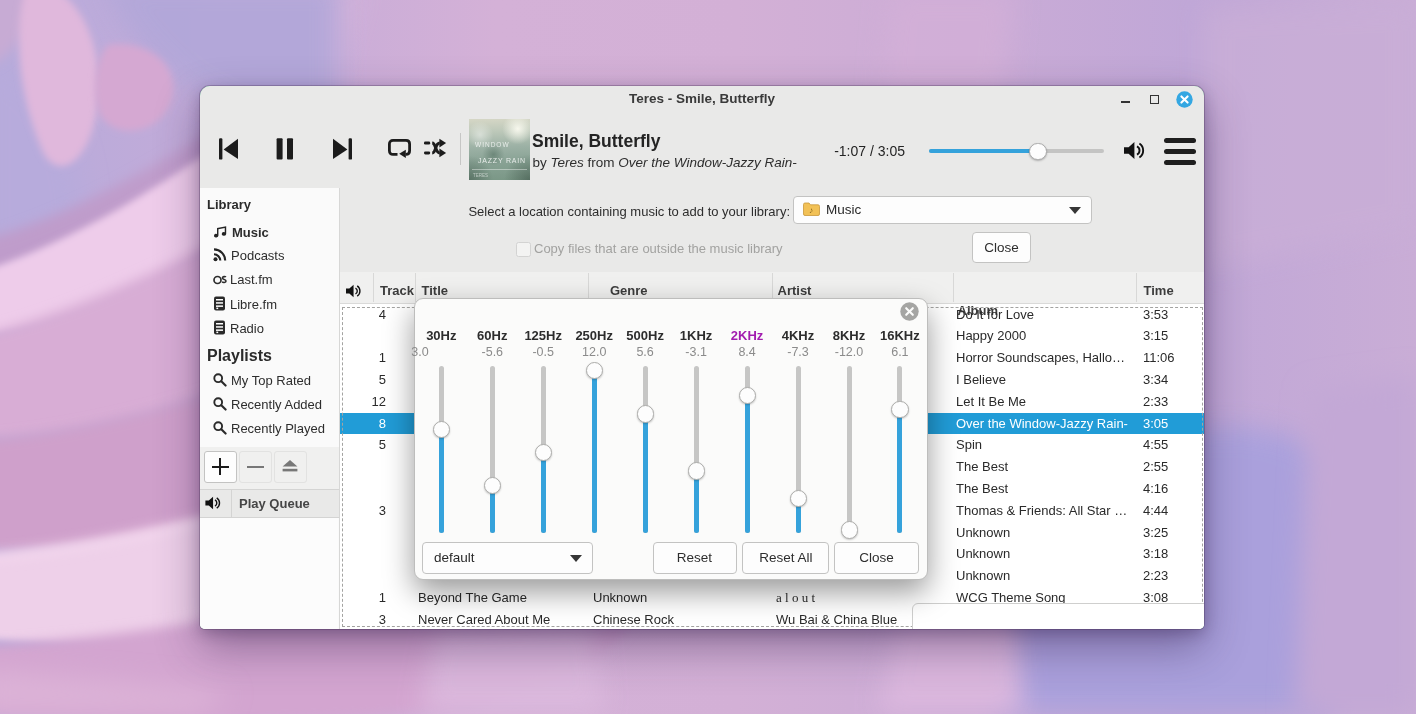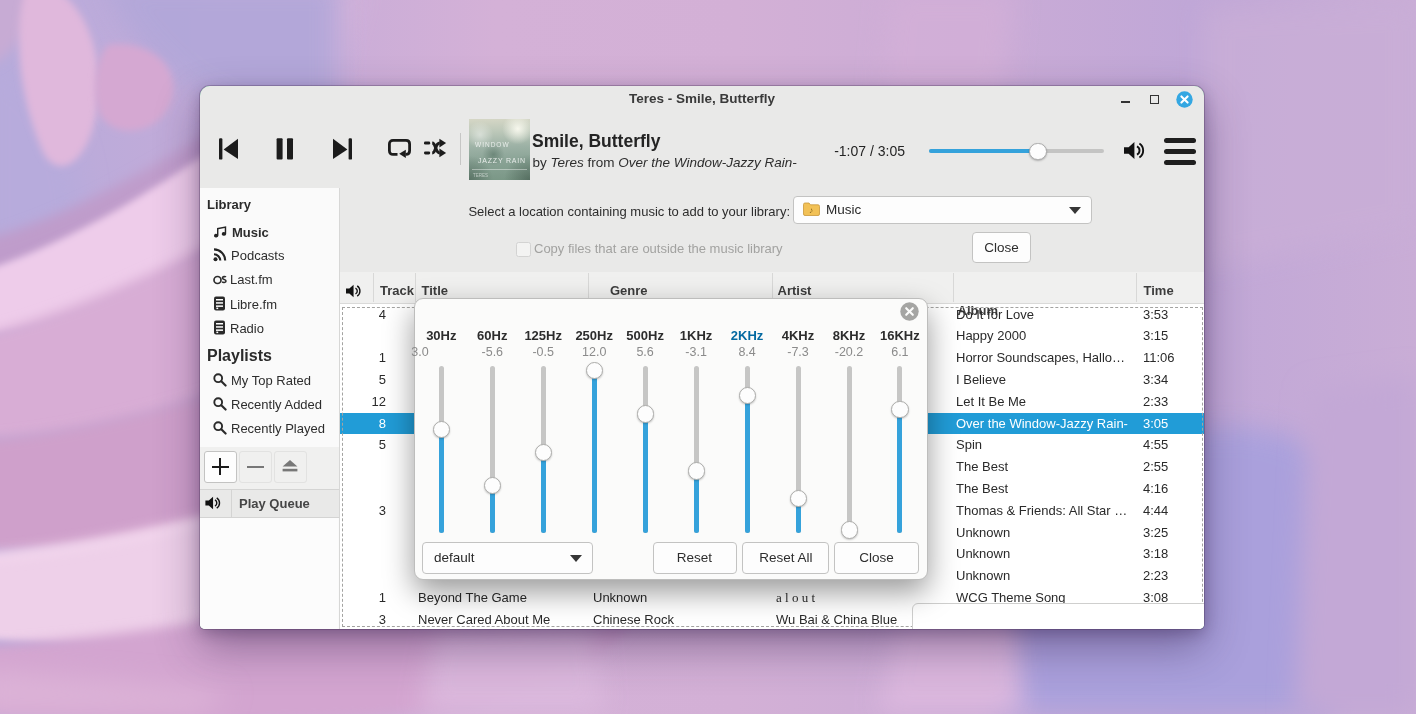--- a/index.html
+++ b/index.html
@@ -343,32 +343,32 @@
   <div class="abs bold" style="left:200.1px;top:29px;width:60px;text-align:center;font-size:13px;color:#2d2d2d;">500Hz</div>
   <div class="abs" style="left:200.1px;top:46px;width:60px;text-align:center;font-size:12.5px;color:#8b8b8b;">5.6</div>
   <div class="abs" style="left:227.6px;top:67px;width:5px;height:167px;border-radius:2.5px;background:#c6c6c5;"></div>
   <div class="abs" style="left:227.6px;top:114.6px;width:5px;height:119.4px;border-radius:2.5px;background:#35a2db;"></div>
   <div class="abs" style="left:221.6px;top:106.1px;width:15.5px;height:15.5px;border-radius:50%;background:#fdfdfd;border:1px solid #adadab;box-shadow:0 1px 2px rgba(0,0,0,.22);"></div>
   <div class="abs bold" style="left:251.1px;top:29px;width:60px;text-align:center;font-size:13px;color:#2d2d2d;">1KHz</div>
   <div class="abs" style="left:251.1px;top:46px;width:60px;text-align:center;font-size:12.5px;color:#8b8b8b;">-3.1</div>
   <div class="abs" style="left:278.6px;top:67px;width:5px;height:167px;border-radius:2.5px;background:#c6c6c5;"></div>
   <div class="abs" style="left:278.6px;top:171.6px;width:5px;height:62.4px;border-radius:2.5px;background:#35a2db;"></div>
   <div class="abs" style="left:272.6px;top:163.1px;width:15.5px;height:15.5px;border-radius:50%;background:#fdfdfd;border:1px solid #adadab;box-shadow:0 1px 2px rgba(0,0,0,.22);"></div>
-  <div class="abs bold" style="left:302.1px;top:29px;width:60px;text-align:center;font-size:13px;color:#0369a1;">2KHz</div>
+  <div class="abs bold" style="left:302.1px;top:29px;width:60px;text-align:center;font-size:13px;color:#a21caf;">2KHz</div>
   <div class="abs" style="left:302.1px;top:46px;width:60px;text-align:center;font-size:12.5px;color:#8b8b8b;">8.4</div>
   <div class="abs" style="left:329.6px;top:67px;width:5px;height:167px;border-radius:2.5px;background:#c6c6c5;"></div>
   <div class="abs" style="left:329.6px;top:96.4px;width:5px;height:137.6px;border-radius:2.5px;background:#35a2db;"></div>
   <div class="abs" style="left:323.6px;top:87.9px;width:15.5px;height:15.5px;border-radius:50%;background:#fdfdfd;border:1px solid #adadab;box-shadow:0 1px 2px rgba(0,0,0,.22);"></div>
   <div class="abs bold" style="left:353.0px;top:29px;width:60px;text-align:center;font-size:13px;color:#2d2d2d;">4KHz</div>
   <div class="abs" style="left:353.0px;top:46px;width:60px;text-align:center;font-size:12.5px;color:#8b8b8b;">-7.3</div>
   <div class="abs" style="left:380.5px;top:67px;width:5px;height:167px;border-radius:2.5px;background:#c6c6c5;"></div>
   <div class="abs" style="left:380.5px;top:199.3px;width:5px;height:34.7px;border-radius:2.5px;background:#35a2db;"></div>
   <div class="abs" style="left:374.5px;top:190.8px;width:15.5px;height:15.5px;border-radius:50%;background:#fdfdfd;border:1px solid #adadab;box-shadow:0 1px 2px rgba(0,0,0,.22);"></div>
   <div class="abs bold" style="left:404.0px;top:29px;width:60px;text-align:center;font-size:13px;color:#2d2d2d;">8KHz</div>
-  <div class="abs" style="left:404.0px;top:46px;width:60px;text-align:center;font-size:12.5px;color:#8b8b8b;">-20.2</div>
+  <div class="abs" style="left:404.0px;top:46px;width:60px;text-align:center;font-size:12.5px;color:#8b8b8b;">-12.0</div>
   <div class="abs" style="left:431.5px;top:67px;width:5px;height:167px;border-radius:2.5px;background:#c6c6c5;"></div>
   <div class="abs" style="left:431.5px;top:230.7px;width:5px;height:3.3px;border-radius:2.5px;background:#35a2db;"></div>
   <div class="abs" style="left:425.5px;top:222.2px;width:15.5px;height:15.5px;border-radius:50%;background:#fdfdfd;border:1px solid #adadab;box-shadow:0 1px 2px rgba(0,0,0,.22);"></div>
   <div class="abs bold" style="left:454.9px;top:29px;width:60px;text-align:center;font-size:13px;color:#2d2d2d;">16KHz</div>
   <div class="abs" style="left:454.9px;top:46px;width:60px;text-align:center;font-size:12.5px;color:#8b8b8b;">6.1</div>
   <div class="abs" style="left:482.4px;top:67px;width:5px;height:167px;border-radius:2.5px;background:#c6c6c5;"></div>
   <div class="abs" style="left:482.4px;top:110.4px;width:5px;height:123.6px;border-radius:2.5px;background:#35a2db;"></div>
   <div class="abs" style="left:476.4px;top:101.9px;width:15.5px;height:15.5px;border-radius:50%;background:#fdfdfd;border:1px solid #adadab;box-shadow:0 1px 2px rgba(0,0,0,.22);"></div>
   <div class="abs" style="left:7.3px;top:243px;width:171px;height:32px;background:#fdfdfd;border:1px solid #c3c3c2;border-radius:4px;box-sizing:border-box;"></div>
   <div class="abs" style="left:19px;top:250.5px;font-size:13.5px;color:#2a2a2a;">default</div>

